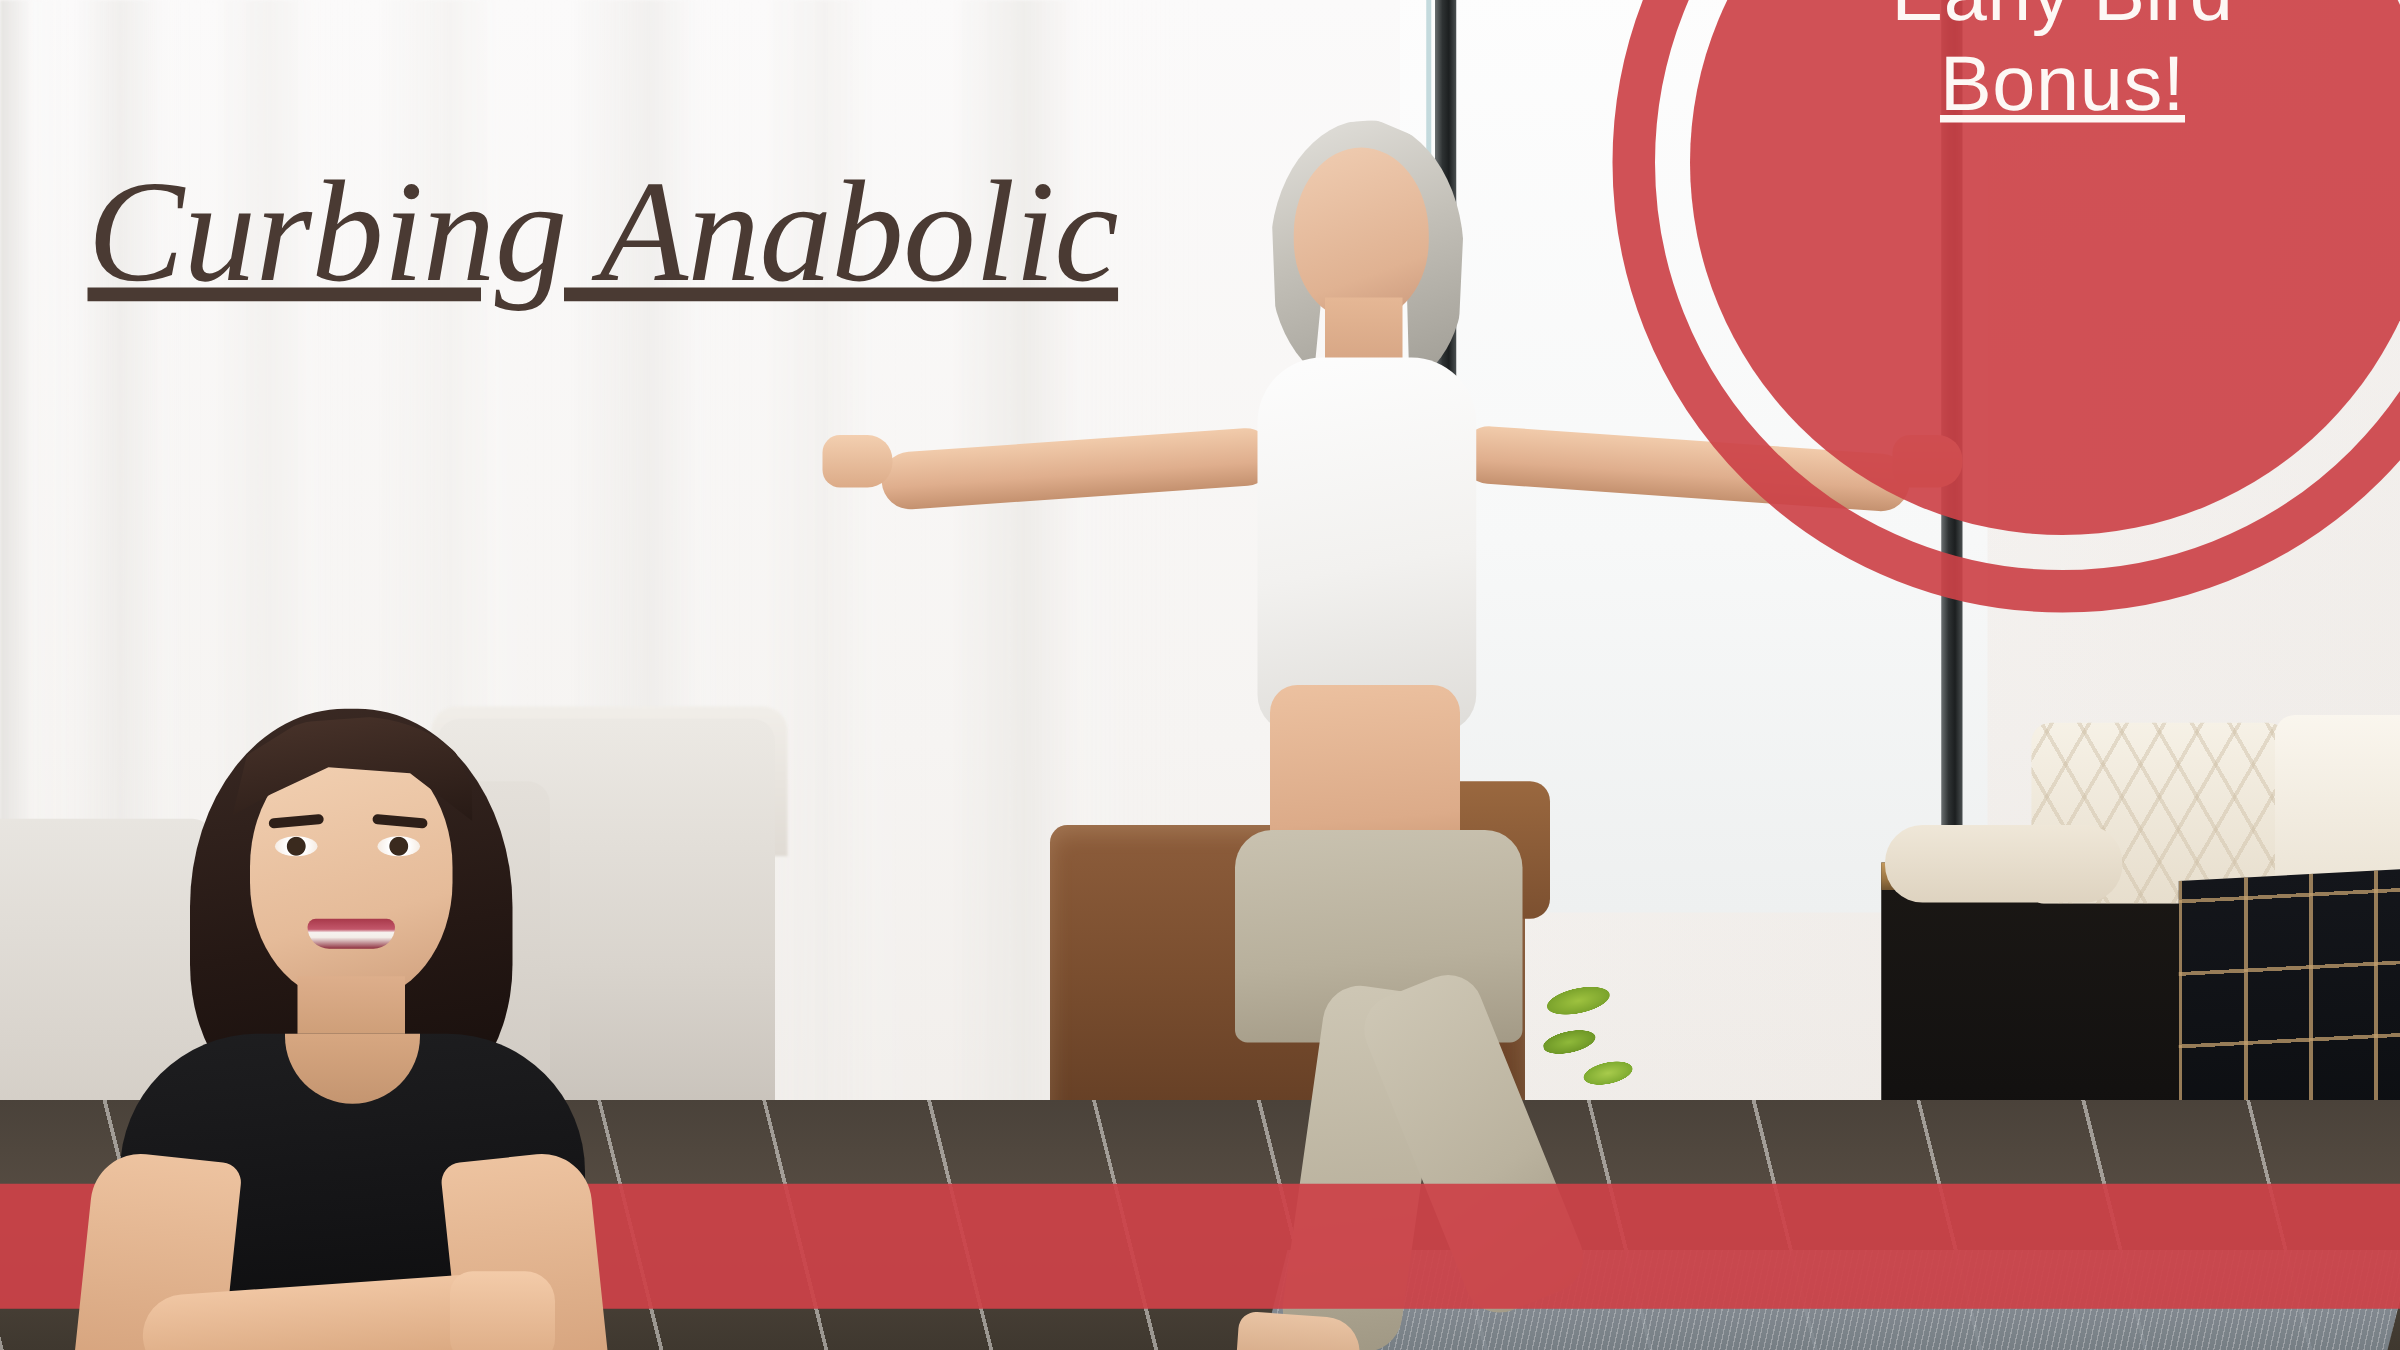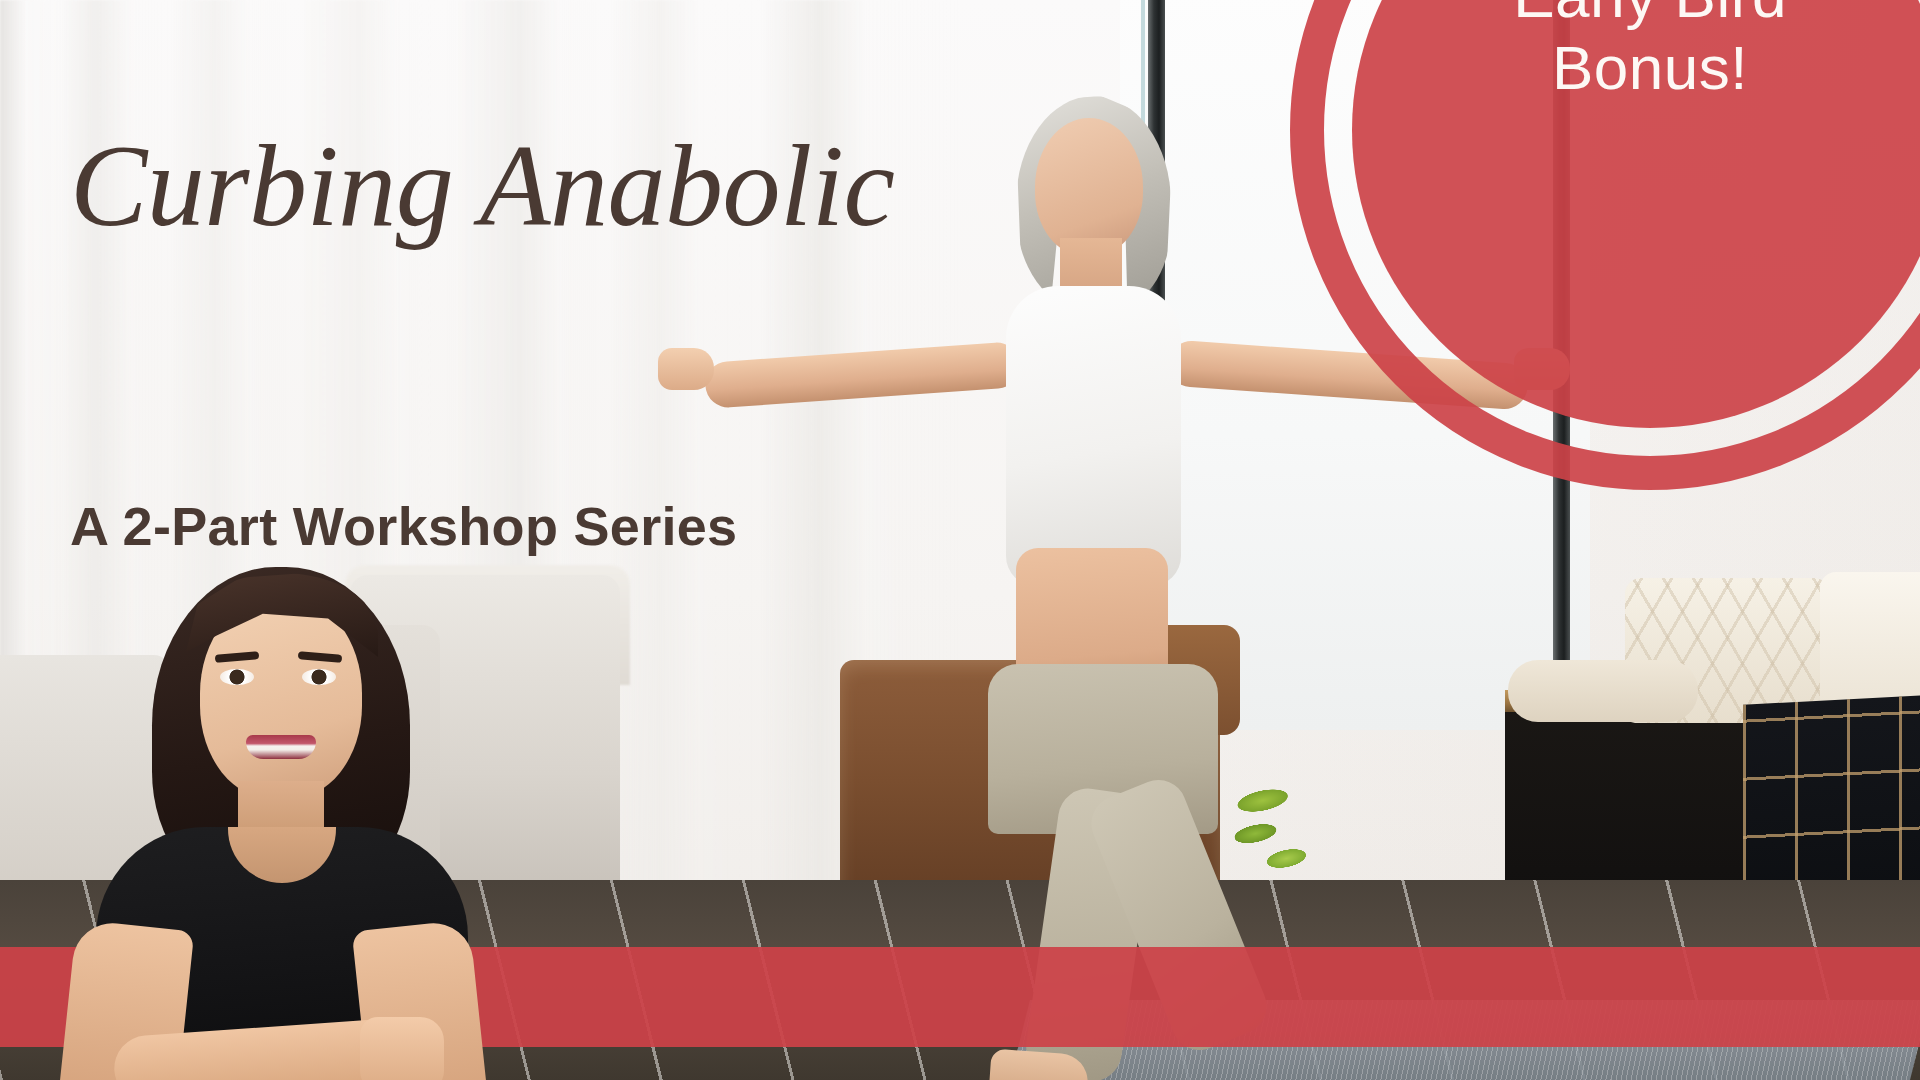--- a/index.html
+++ b/index.html
@@ -396,34 +396,35 @@
     left: 140px; top: 190px;
     width: 440px;
     text-align: center;
     color: #fdf8f5;
     font-weight: 300;
     font-size: 62px;
     line-height: 1.16;
     letter-spacing: 0.5px;
     z-index: 2;
   }
-  .badge-text .l2 { display: block; }
+  .badge-text .l2 { display: block; text-decoration: underline; }
 
   
   .headline {
     position: absolute;
     left: 70px; top: 118px;
     width: 980px;
     color: var(--ink);
     font-family: "Liberation Serif", serif;
     font-style: italic;
     font-size: 116px;
     line-height: 1.18;
     letter-spacing: -0.5px;
     z-index: 7;
+    text-decoration: underline;
   }
   .headline .hl {
     display: block;
     white-space: nowrap;
   }
   .subhead {
     position: absolute;
     left: 70px; top: 495px;
     color: var(--ink);
     font-family: "Liberation Sans", sans-serif;
@@ -525,21 +526,20 @@
     <div class="p-arm l"></div>
     <div class="p-arm r"></div>
     <div class="p-forearm"></div>
     <div class="p-hand"></div>
   </div>
 
   <div class="headline">
     <span class="hl">Curbing Anabolic</span>
   </div>
 
-  <div class="subhead">A 2-Part Workshop Series</div>
 
   <div class="badge-wrap">
     <div class="badge-outer-ring"></div>
     <div class="badge-disc"></div>
     <div class="badge-text">
       <span class="l1">Early Bird</span>
       <span class="l2">Bonus!</span>
     </div>
   </div>
 

